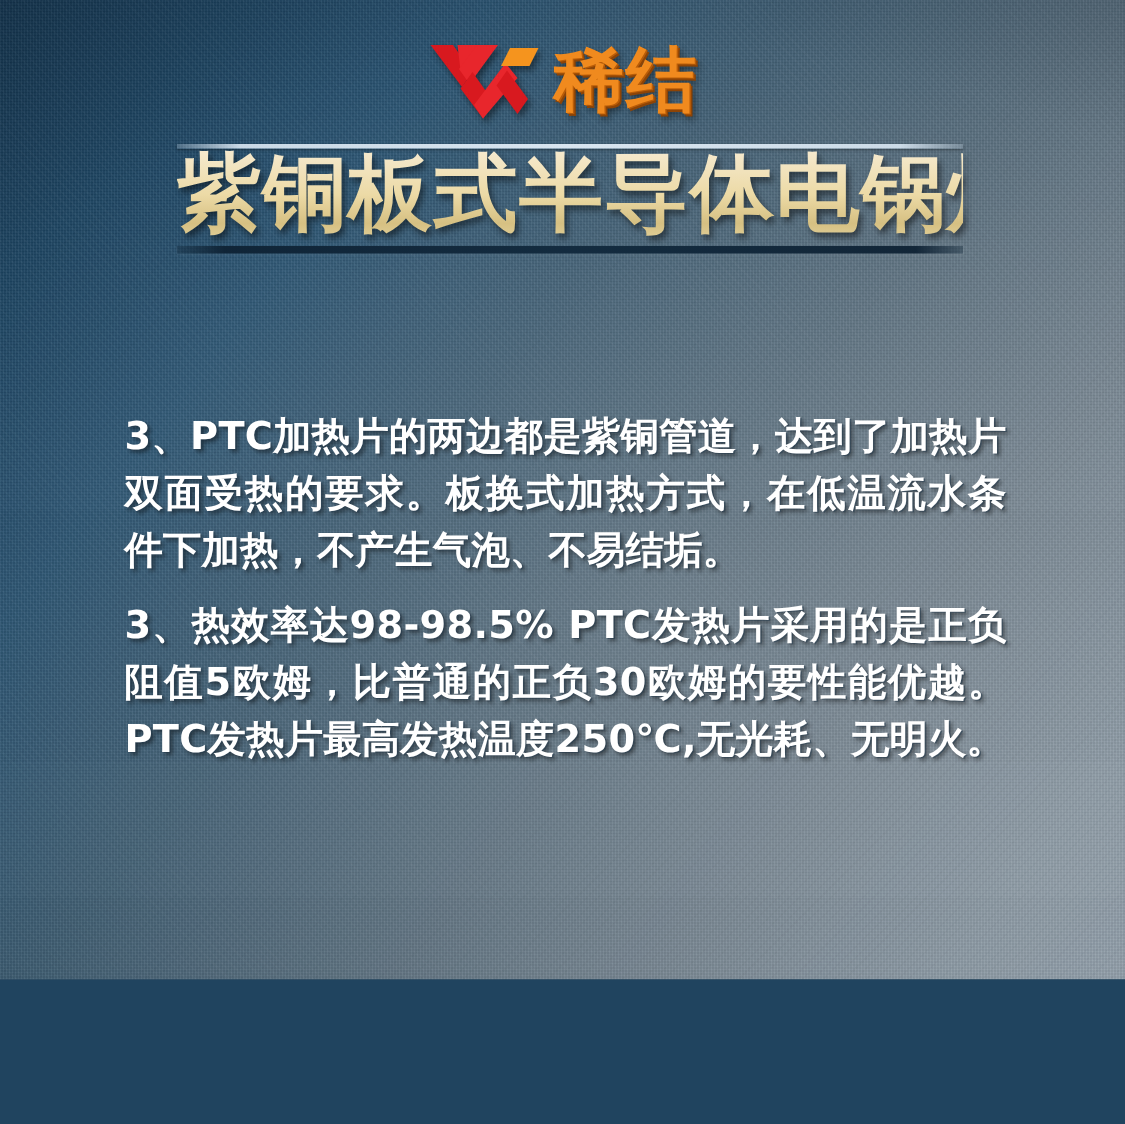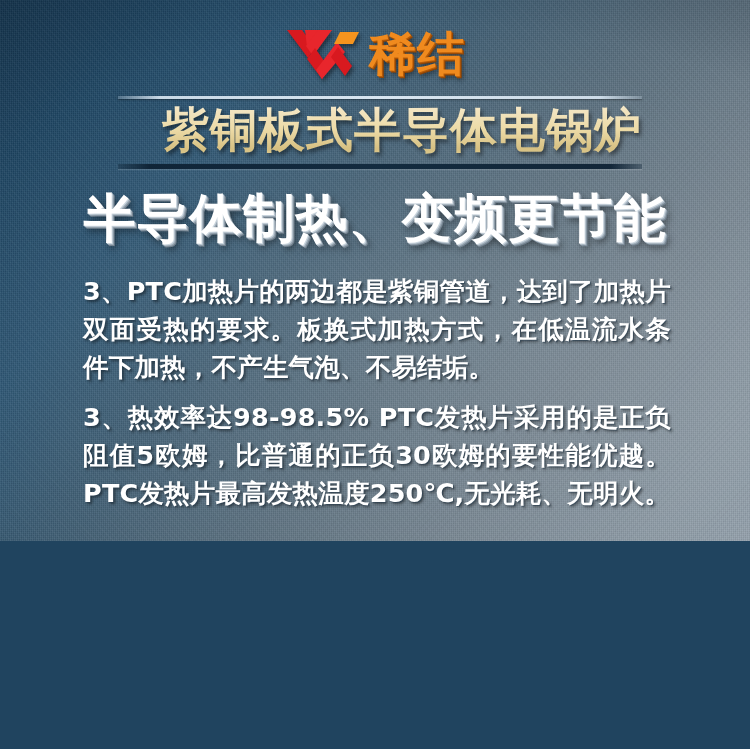--- a/index.html
+++ b/index.html
@@ -3,21 +3,21 @@
 <meta charset="utf-8">
 <style>
   html, body {
     margin: 0;
     padding: 0;
     background: #20445f;
   }
   #poster {
     position: relative;
     width: 750px;
-    height: 541px;
+    height: 653px;
     overflow: hidden;
     font-family: "Liberation Sans", "DejaVu Sans", sans-serif;
     background-color: #4c6274;
   }
 
   
   .bg-base {
     position: absolute; inset: 0;
     background:
       linear-gradient(128deg,
@@ -117,21 +117,21 @@
       rgba(16,38,56,0.35) 0%,
       rgba(14,34,52,0.95) 6%,
       rgba(18,42,62,0.98) 50%,
       rgba(14,34,52,0.95) 94%,
       rgba(16,38,56,0.35) 100%);
     box-shadow: 0 1px 1px rgba(255,255,255,0.16);
   }
   .main-title {
     font-family: "DejaVu Sans", "Liberation Sans", sans-serif;
     font-weight: bold;
-    font-size: 47px;
+    font-size: 56px;
     line-height: 58px;
     letter-spacing: 1px;
     white-space: nowrap;
     color: #ecdcab;
     background: linear-gradient(180deg, #f6ead0 0%, #ecdaa6 48%, #d6c082 78%, #e3d39f 100%);
     -webkit-background-clip: text;
     background-clip: text;
     -webkit-text-fill-color: transparent;
     text-shadow: 0 0 0 rgba(0,0,0,0);
     filter: drop-shadow(2px 3px 2px rgba(0,0,0,0.48));
@@ -206,21 +206,20 @@
       </div>
       <div class="logo-text">稀结</div>
     </div>
 
     <div class="title-block">
       <div class="rule-top"></div>
       <div class="main-title">紫铜板式半导体电锅炉</div>
       <div class="rule-bottom"></div>
     </div>
 
-    <div class="subtitle">半导体制热、变频更节能</div>
 
     <div class="body-copy">
       <p class="para">3、PTC加热片的两边都是紫铜管道，达到了加热片双面受热的要求。板换式加热方式，在低温流水条件下加热，不产生气泡、不易结垢。</p>
       <p class="para">3、热效率达98-98.5%  PTC发热片采用的是正负阻值5欧姆，比普通的正负30欧姆的要性能优越。PTC发热片最高发热温度250℃,无光耗、无明火。</p>
     </div>
 
   </div>
 </div>
 
 </body></html>

